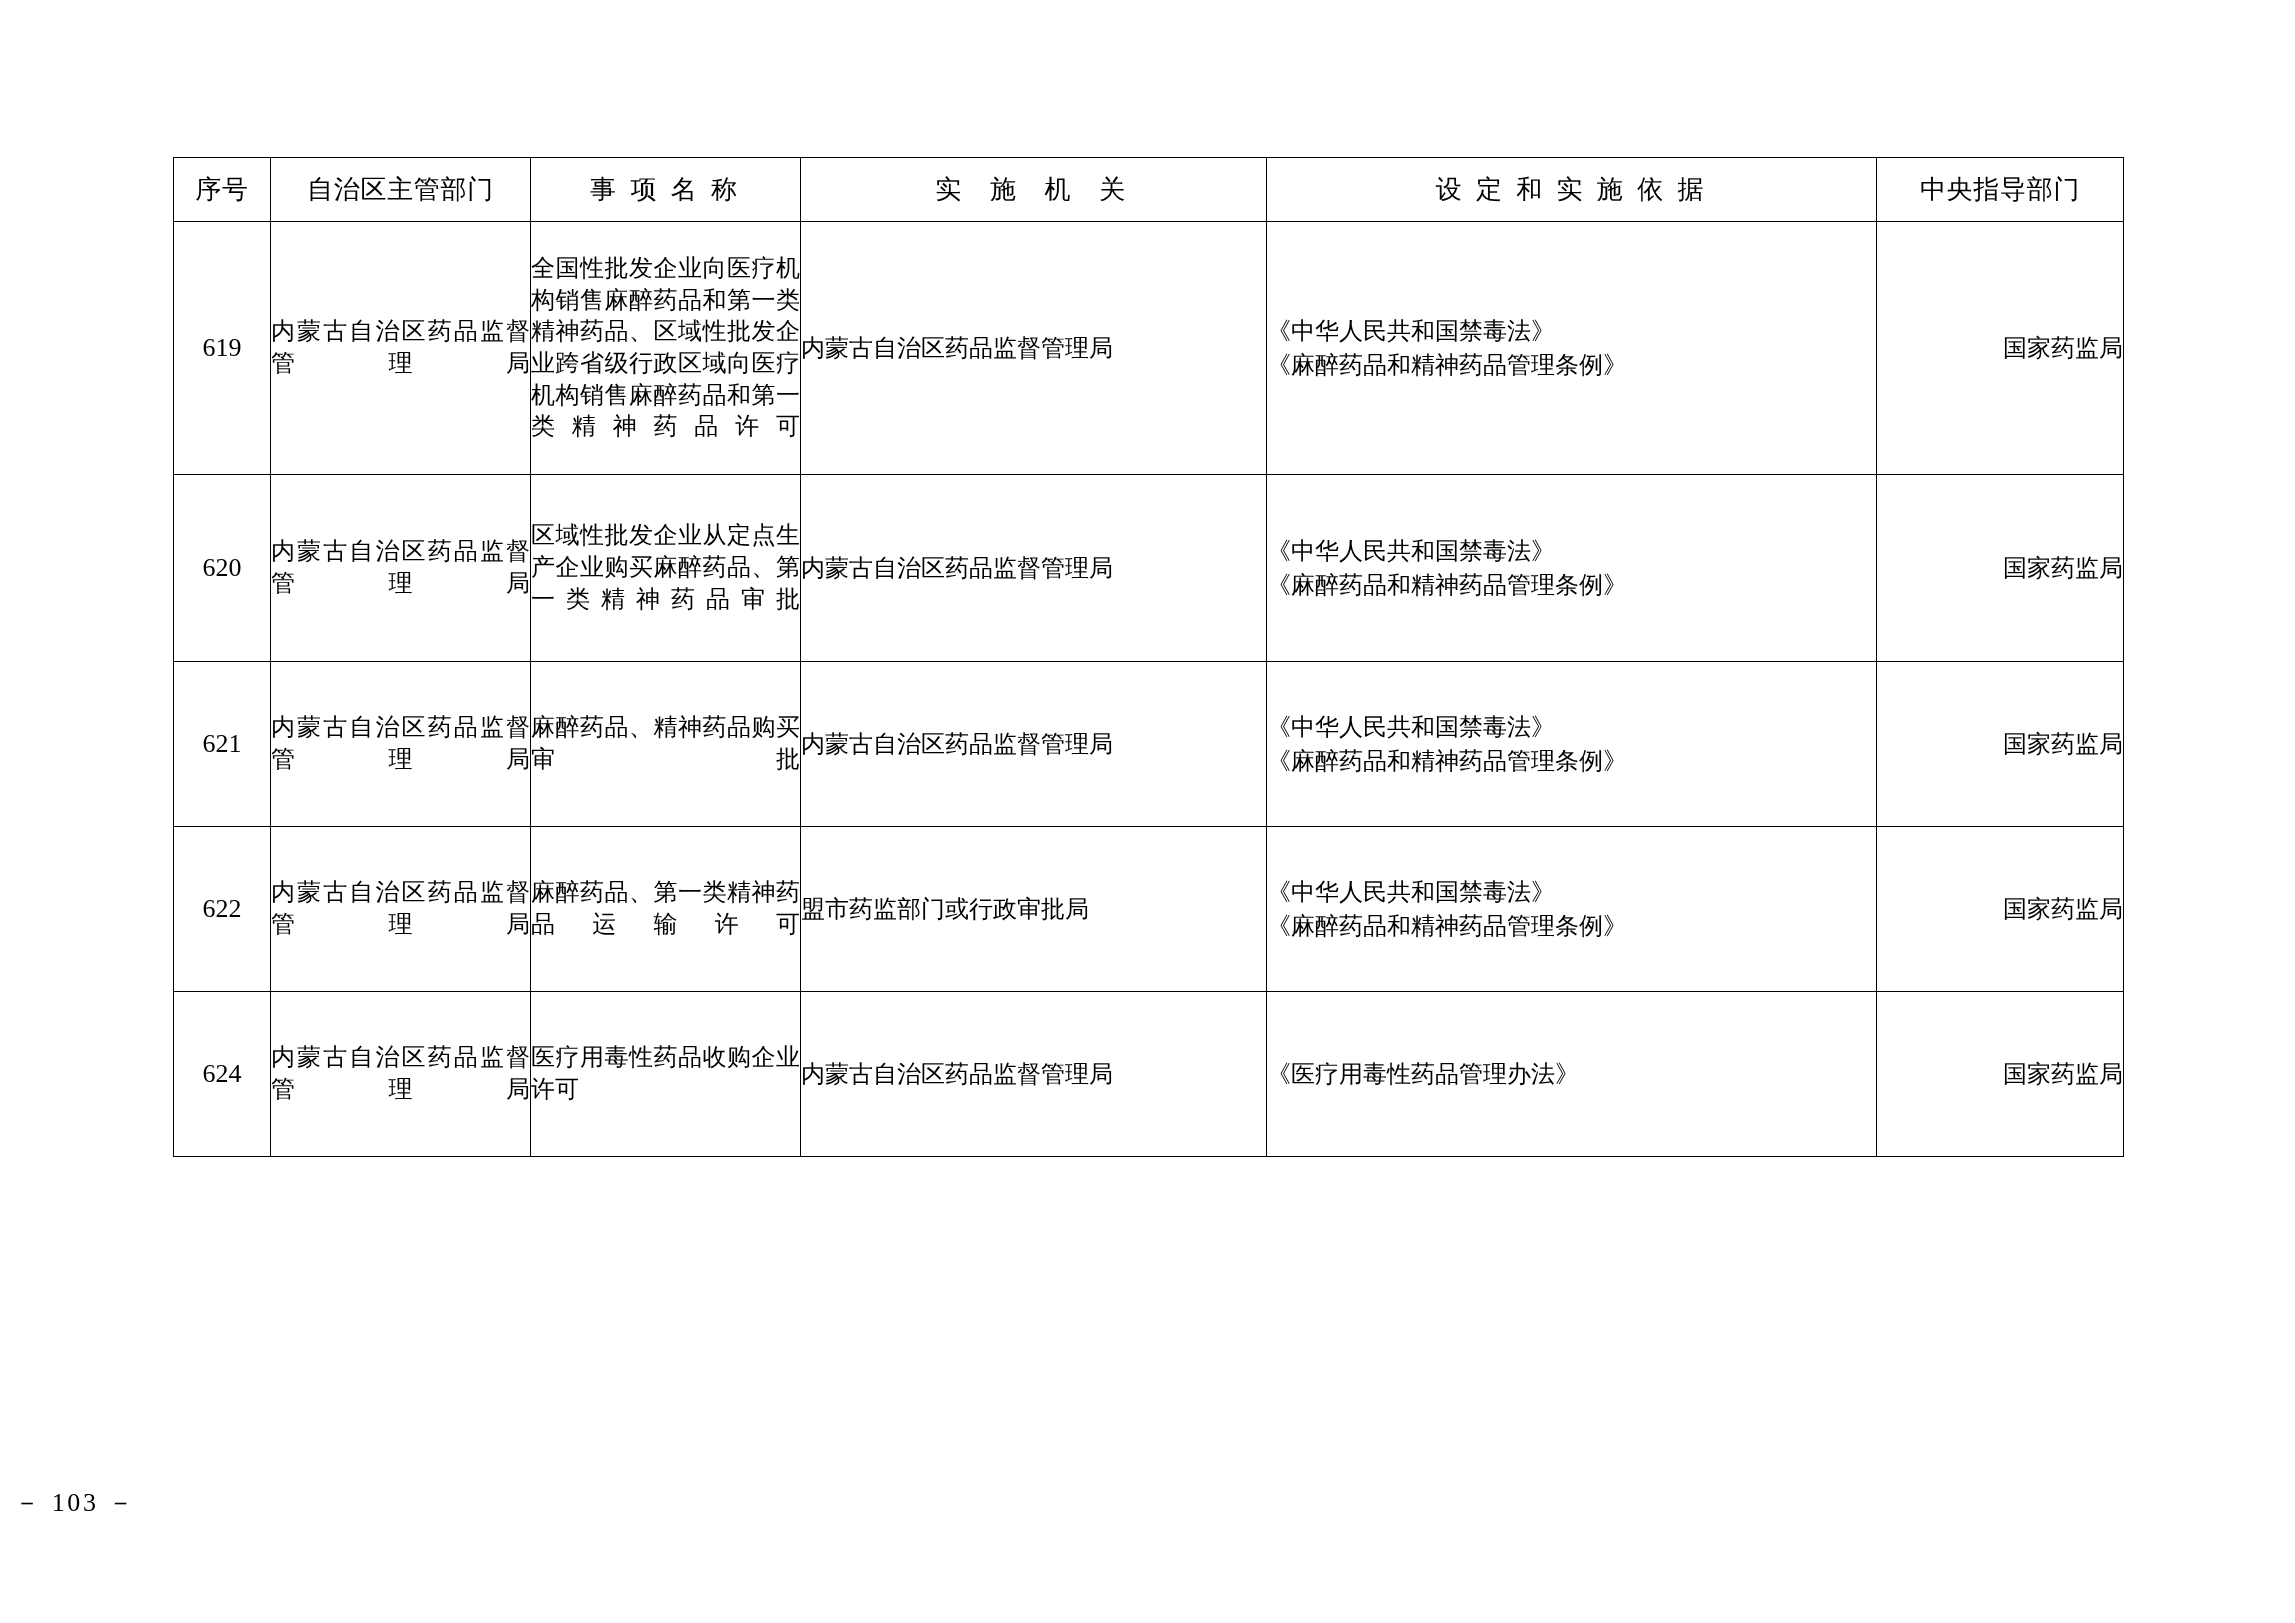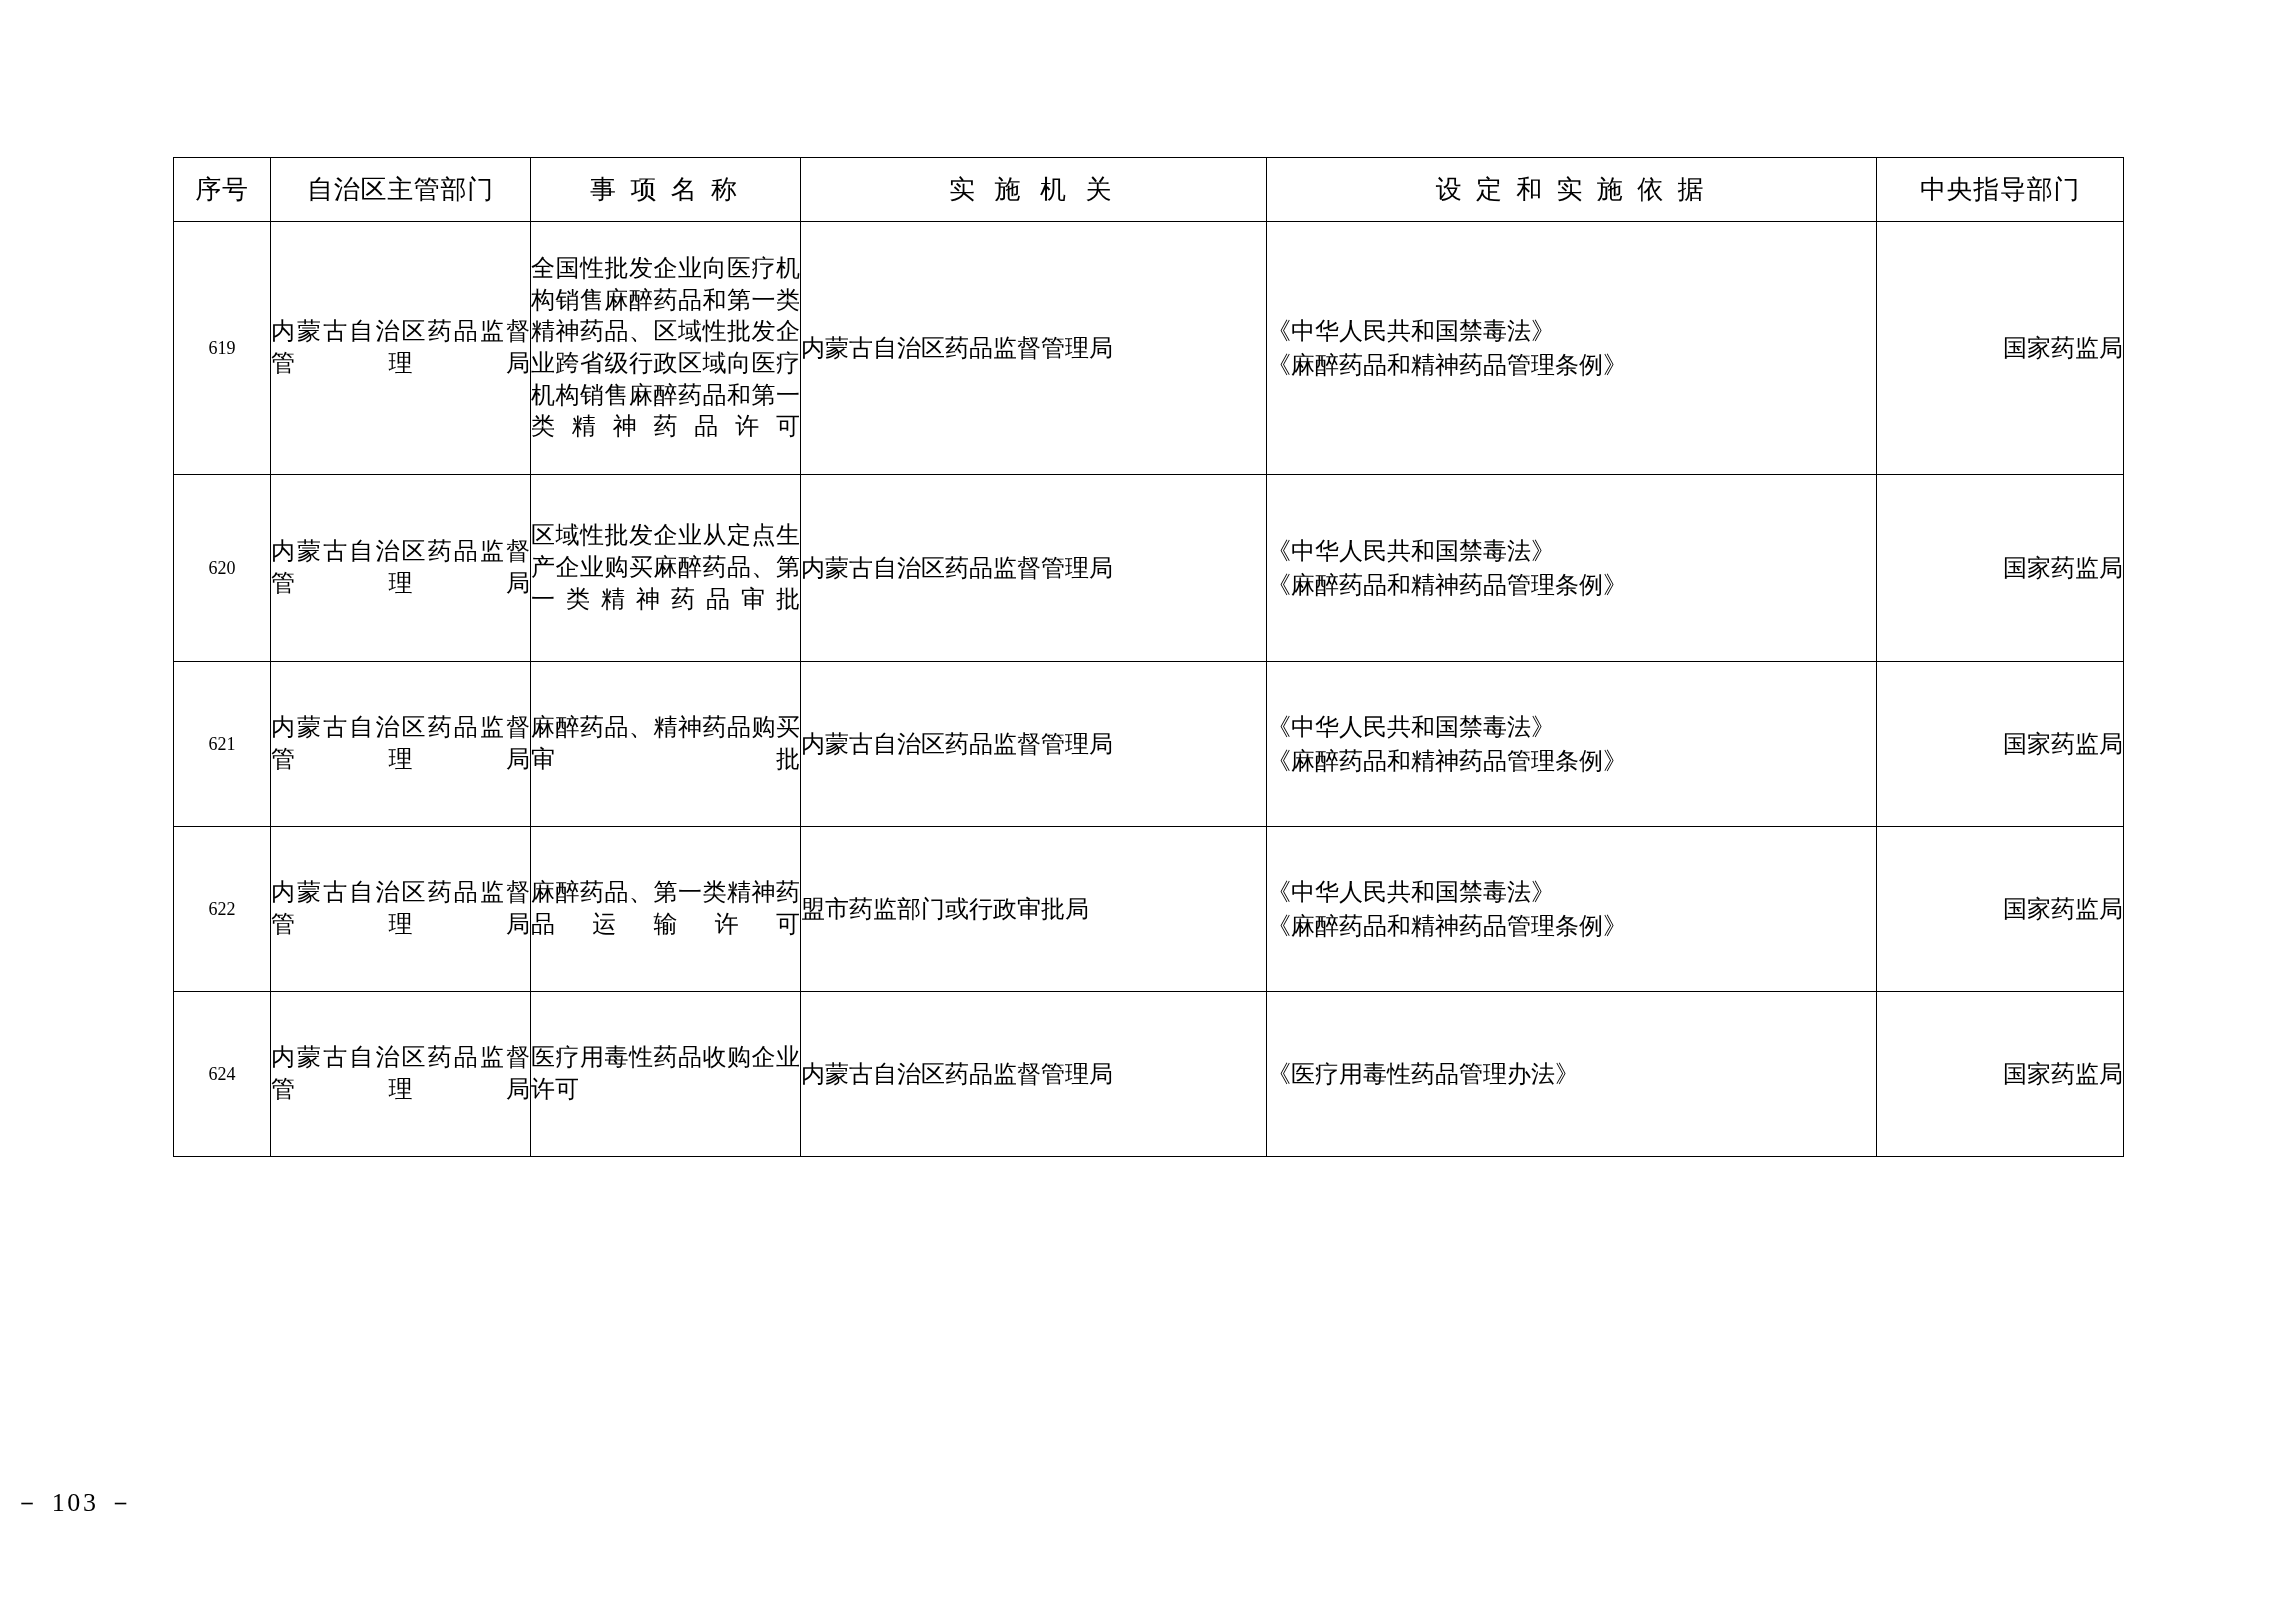--- a/index.html
+++ b/index.html
@@ -49,28 +49,29 @@
 
   thead td {
     height: 63px;
     text-align: center;
     font-size: 26px;
     letter-spacing: 0.7px;
   }
   .hdr-spaced {
     letter-spacing: 6.5px;
     padding-left: 6.5px;
+    font-family: Liberation Mono, monospace;
   }
   .hdr-spaced2 {
     letter-spacing: 3.9px;
     padding-left: 3.9px;
   }
   td.seq {
     text-align: center;
-    font-size: 18px;
+    font-size: 26px;
   }
   td.dept {
     font-size: 24px;
     line-height: 1.32;
     padding: 3.9px 1.3px 3.9px 2.6px;
     text-align: justify;
     text-align-last: justify;
   }
   td.item {
     font-size: 24px;

